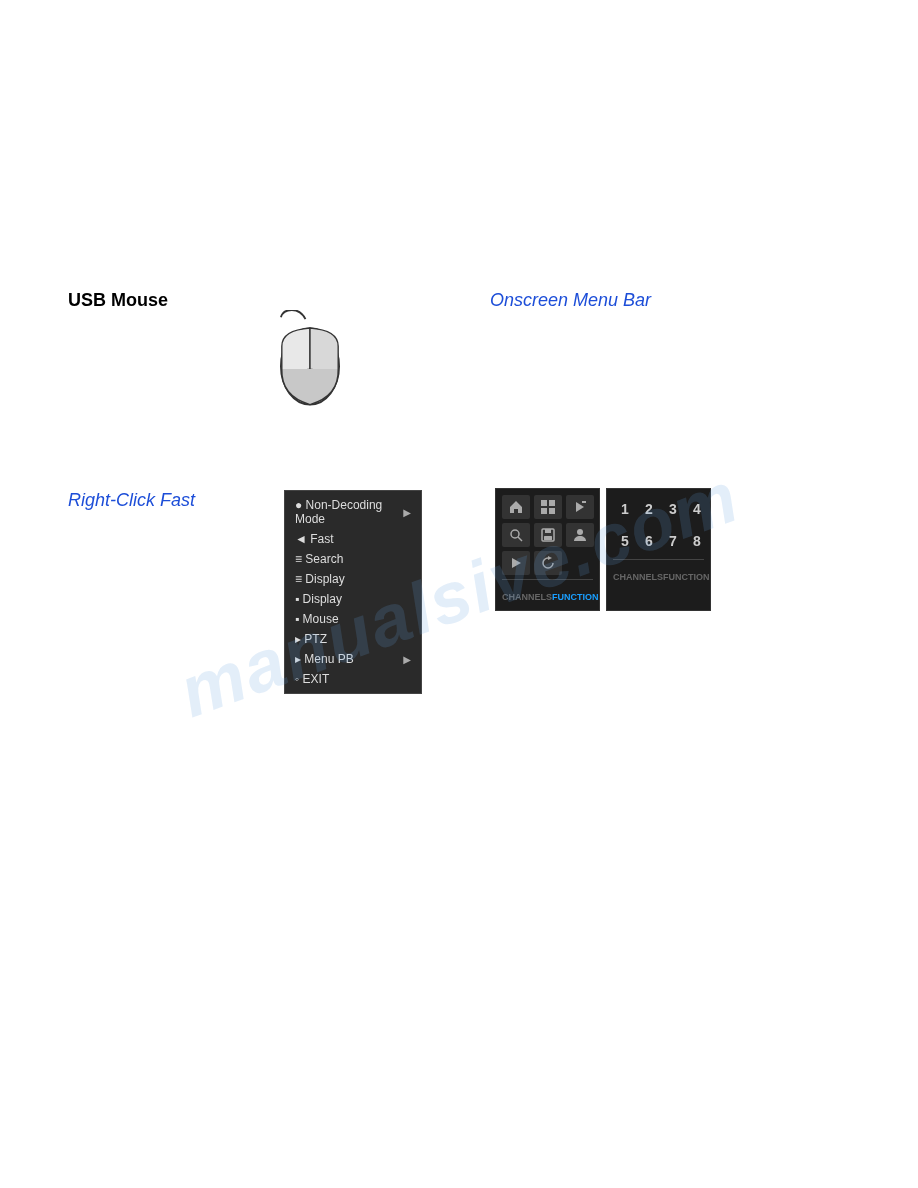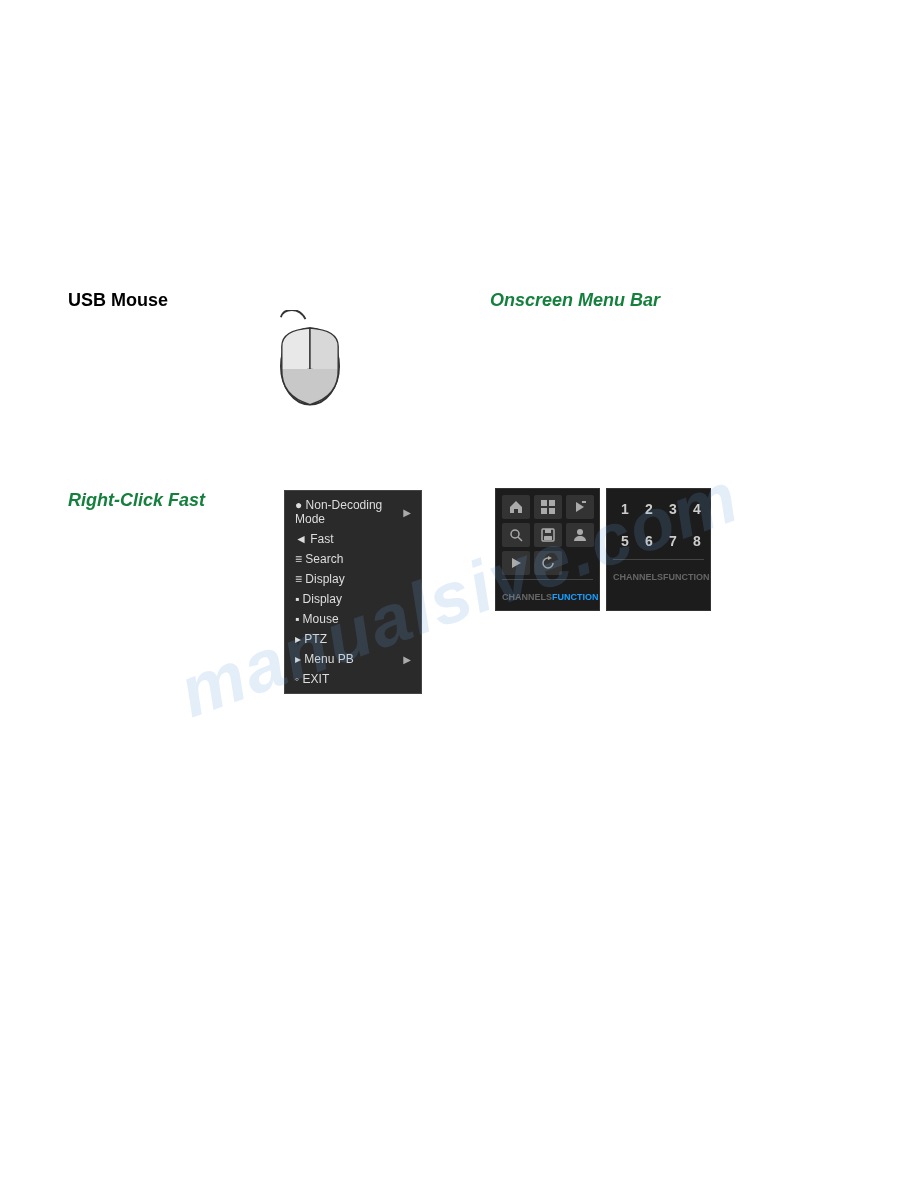--- a/index.html
+++ b/index.html
@@ -55,23 +55,23 @@
 
     
     .onscreen-section {
       position: absolute;
       top: 290px;
       left: 490px;
     }
 
     .section-title-blue-italic {
       font-size: 18px;
-      font-weight: bold;
+      font-weight: normal;
       font-style: italic;
-      color: #15803d;
+      color: #1d4ed8;
     }
 
     
     .rightclick-section {
       position: absolute;
       top: 490px;
       left: 68px;
     }
 
     

